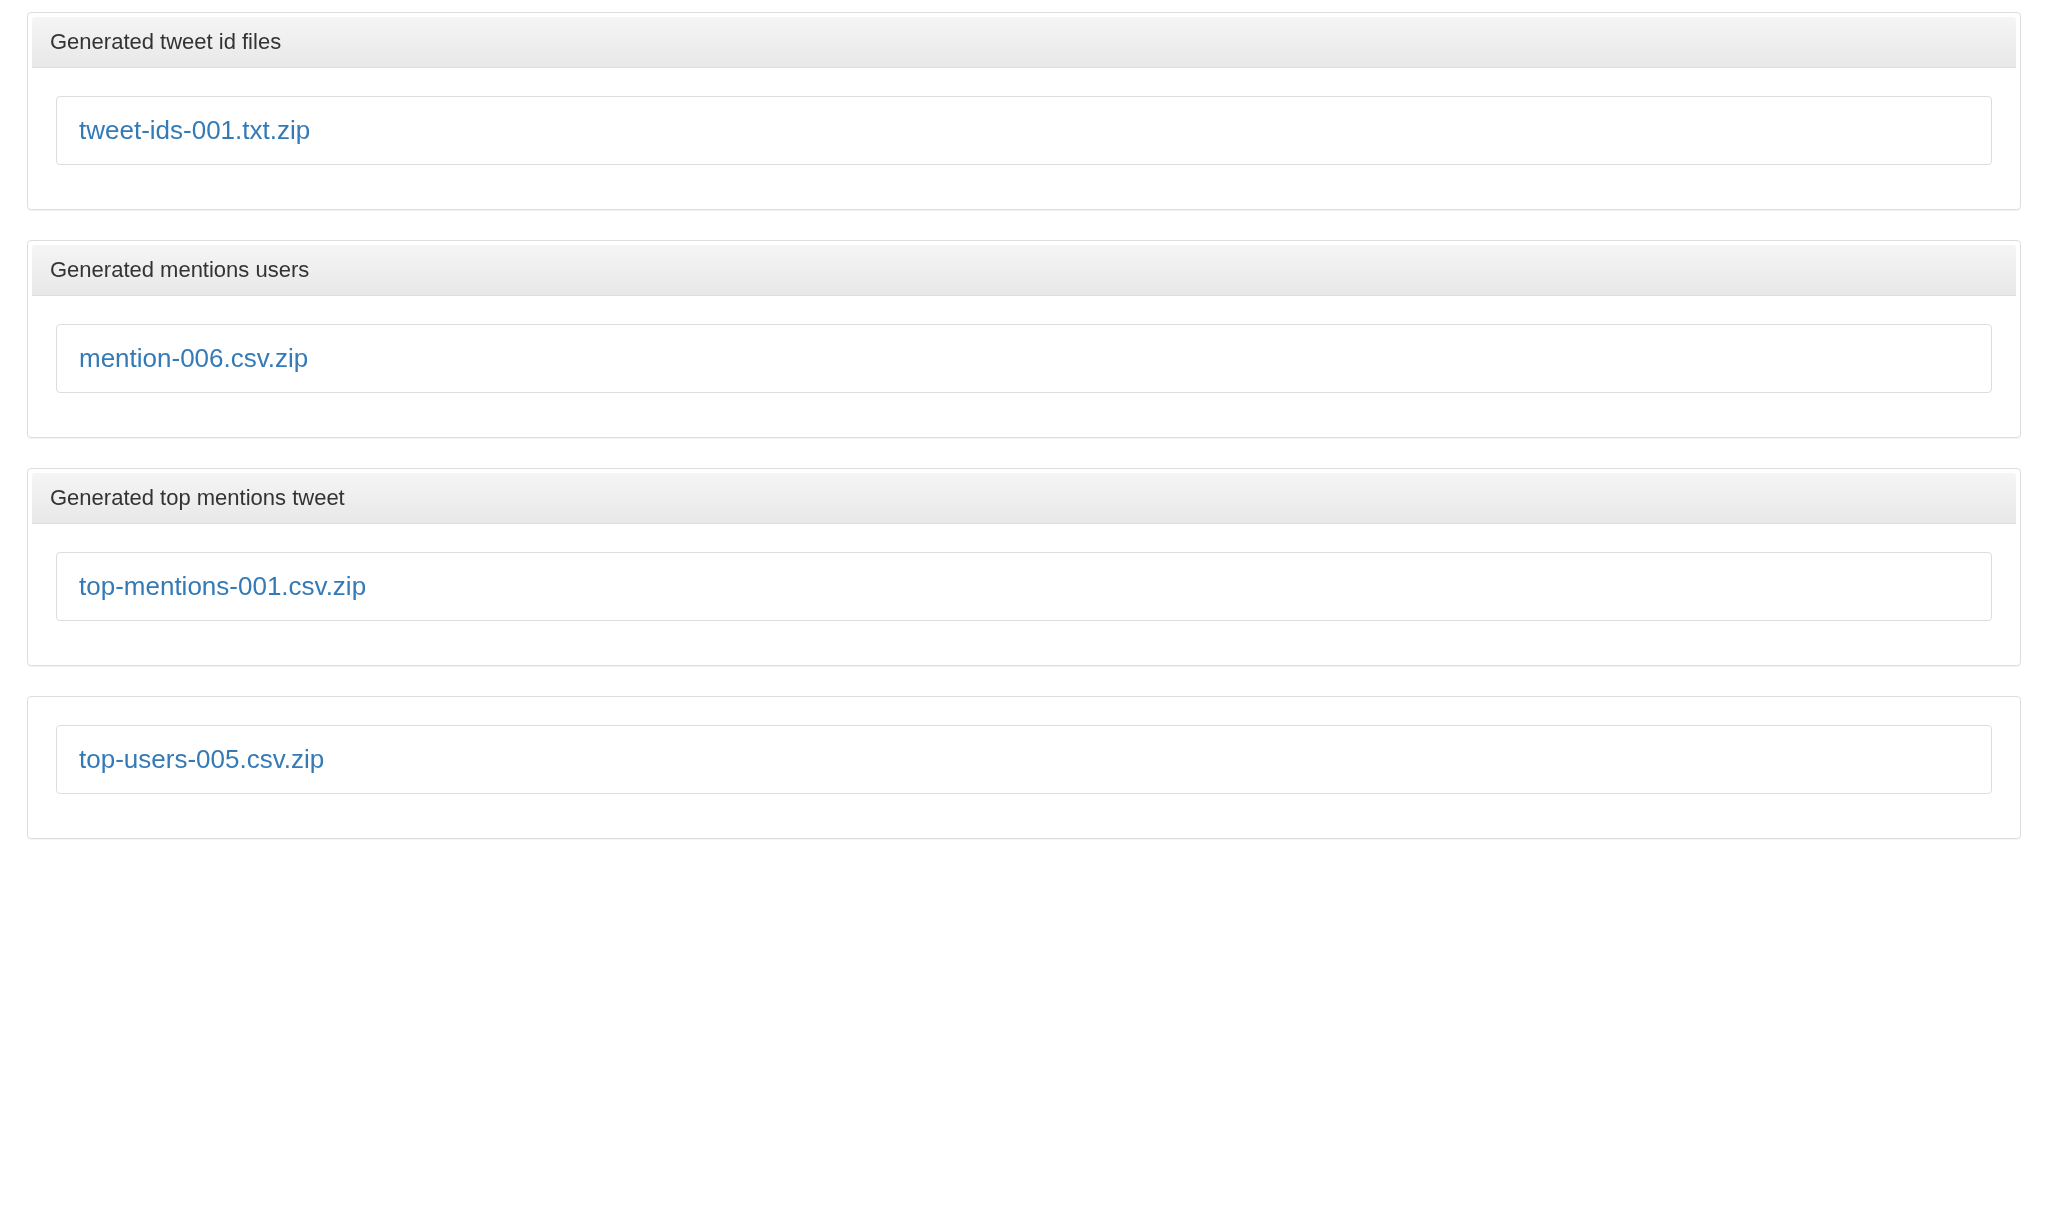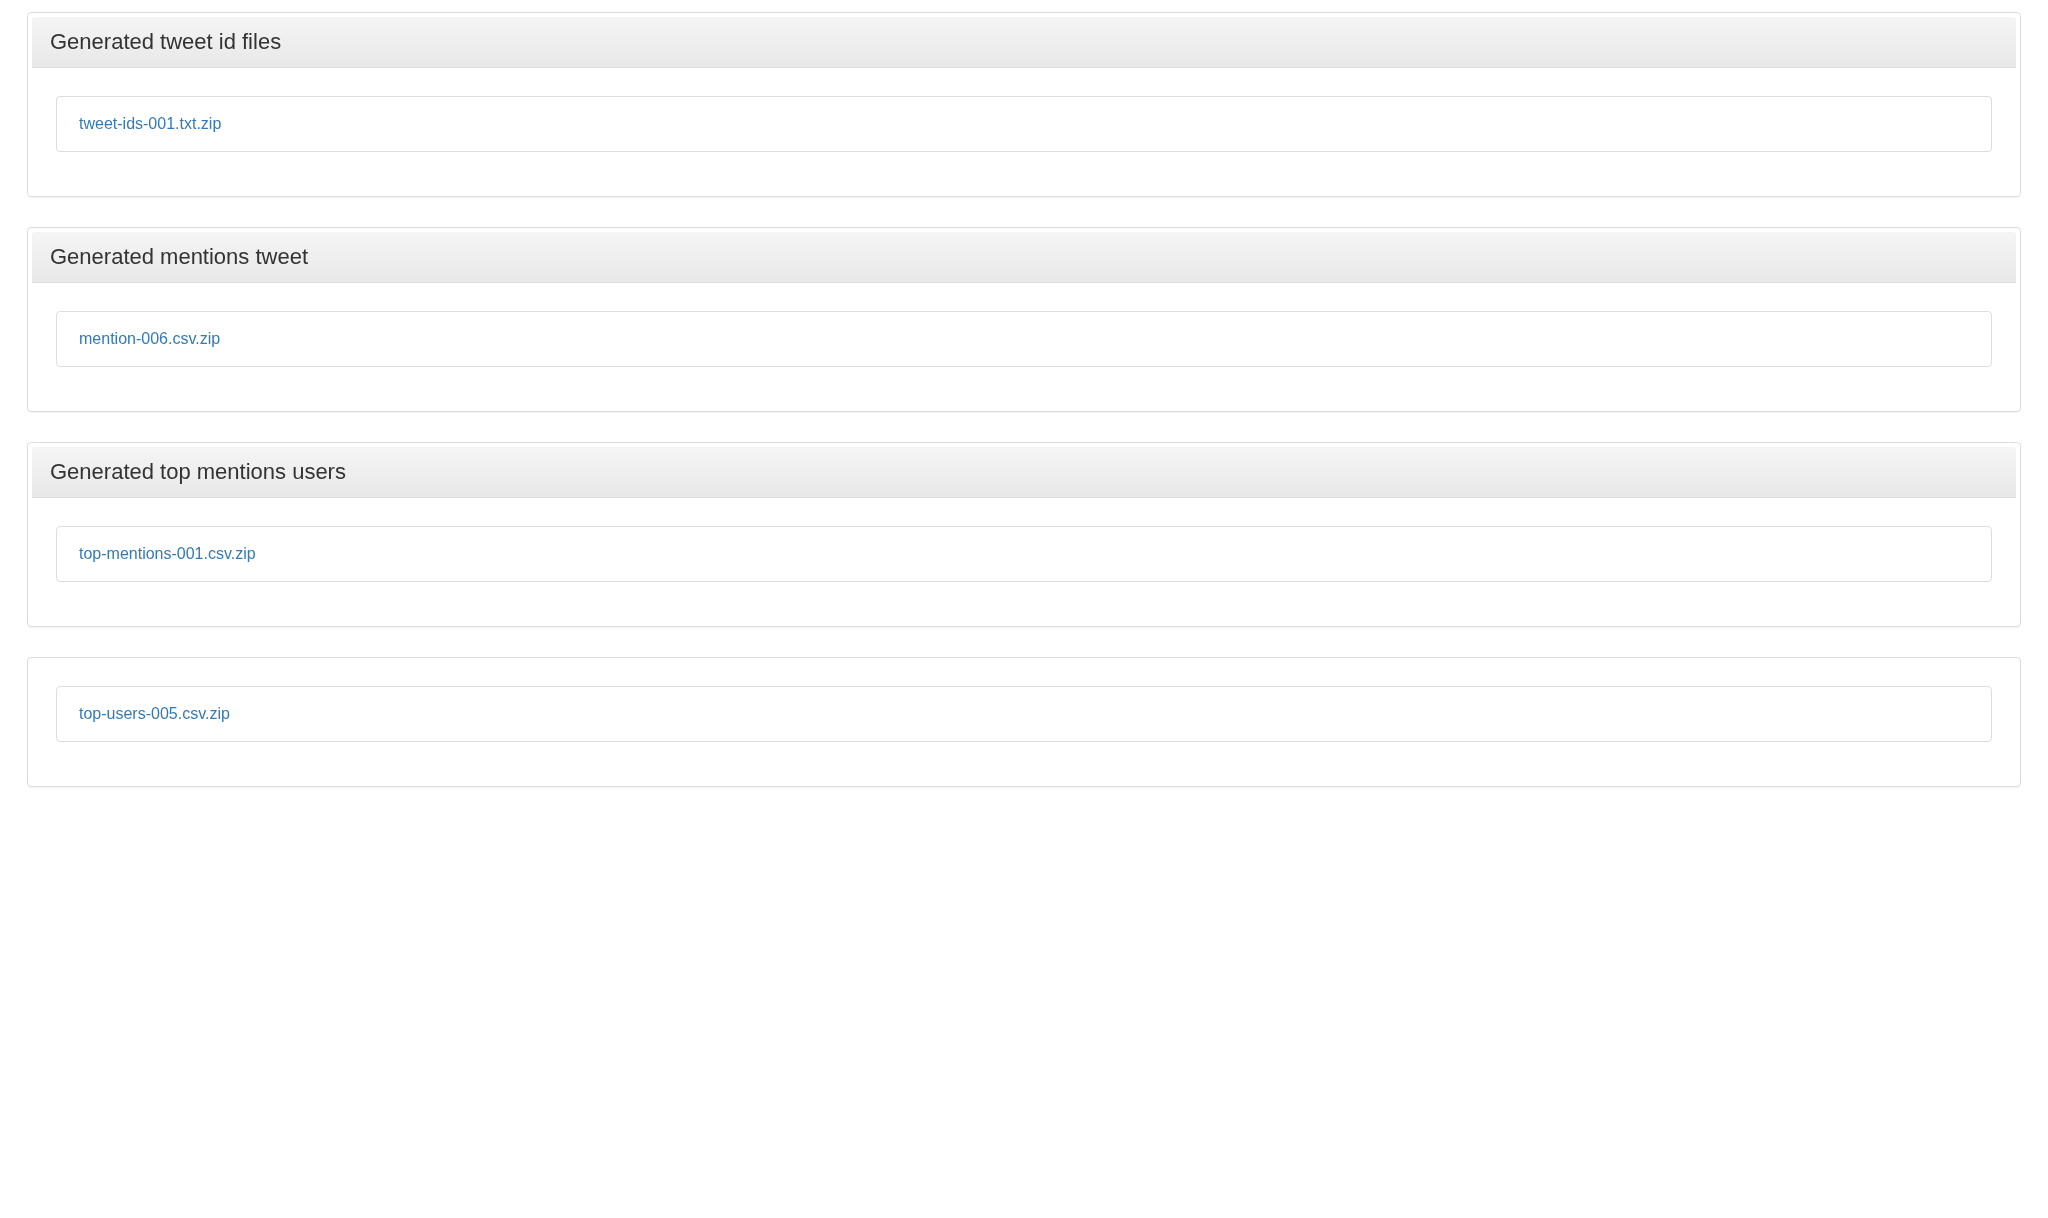--- a/index.html
+++ b/index.html
@@ -42,21 +42,21 @@
       border-radius: 4px;
       margin-bottom: 20px;
     }
     .list-group-item {
       display: block;
       padding: 14px 18px;
       background: #fff;
       border-bottom: 1px solid #ddd;
       color: #337ab7;
       text-decoration: none;
-      font-size: 16px;
+      font-size: 26px;
       cursor: pointer;
     }
     .list-group-item:first-child {
       border-top-left-radius: 4px;
       border-top-right-radius: 4px;
     }
     .list-group-item:last-child {
       border-bottom: none;
       border-bottom-left-radius: 4px;
       border-bottom-right-radius: 4px;
@@ -71,32 +71,32 @@
   </div>
   <div class="panel-body">
     <div class="list-group">
       <a class="list-group-item">tweet-ids-001.txt.zip</a>
     </div>
   </div>
 </div>
 
 <div class="panel">
   <div class="panel-heading">
-    <h3 class="panel-title">Generated mentions tweet</h3>
+    <h3 class="panel-title">Generated mentions users</h3>
   </div>
   <div class="panel-body">
     <div class="list-group">
       <a class="list-group-item">mention-006.csv.zip</a>
     </div>
   </div>
 </div>
 
 <div class="panel">
   <div class="panel-heading">
-    <h3 class="panel-title">Generated top mentions users</h3>
+    <h3 class="panel-title">Generated top mentions tweet</h3>
   </div>
   <div class="panel-body">
     <div class="list-group">
       <a class="list-group-item">top-mentions-001.csv.zip</a>
     </div>
   </div>
 </div>
 
 <div class="panel">
   <div class="panel-body">

